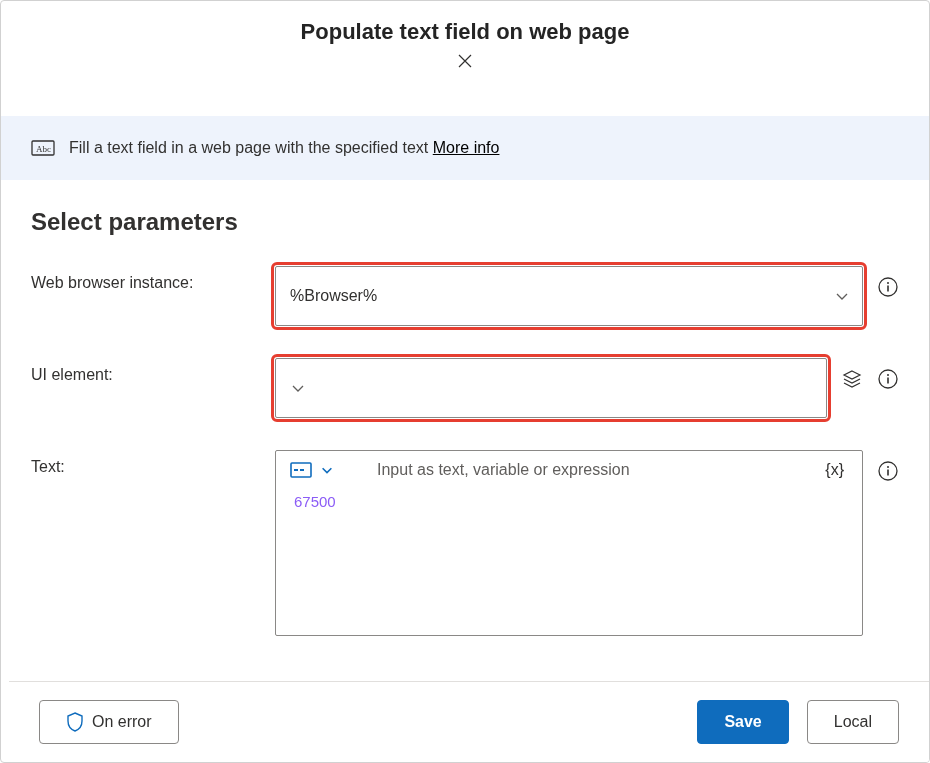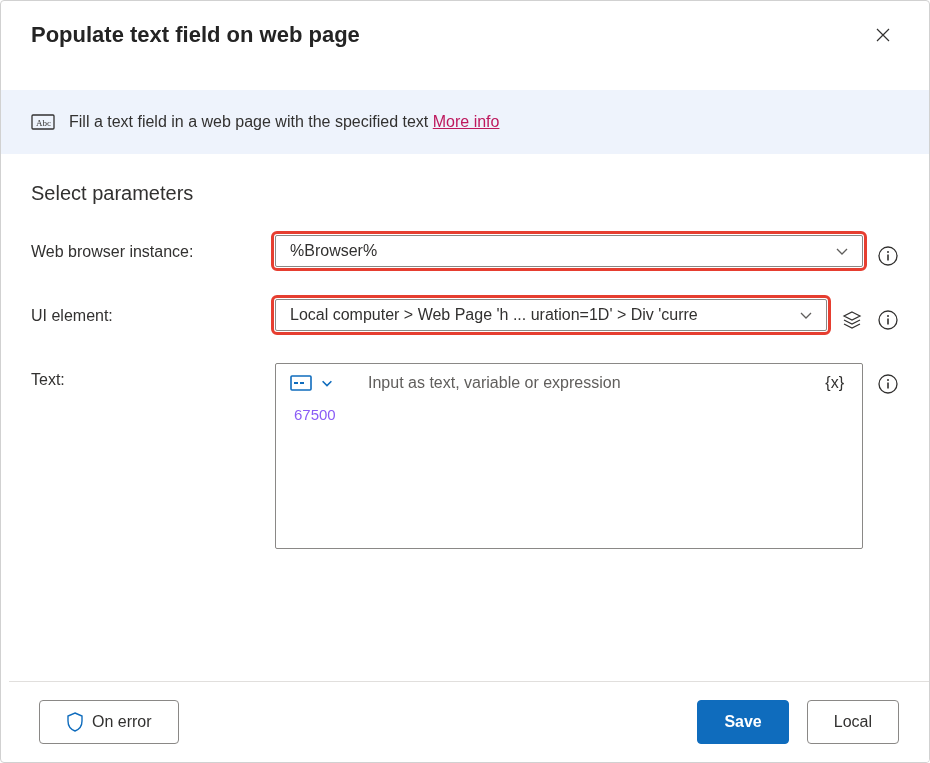--- a/index.html
+++ b/index.html
@@ -15,20 +15,21 @@
     border: 1px solid #d1d1d1;
     border-radius: 4px;
   }
 
   
   .header {
     display: flex;
     justify-content: space-between;
     align-items: center;
     padding: 18px 30px 18px 30px;
+    flex-direction: column;
   }
   .dialog-title {
     font-size: 22px;
     font-weight: 600;
     color: #242424;
   }
   .close-btn {
     width: 32px; height: 32px;
     display: flex; align-items: center; justify-content: center;
     cursor: pointer;
@@ -39,29 +40,29 @@
   .info-strip {
     background: #EEF3FC;
     padding: 22px 30px;
     display: flex;
     align-items: center;
     gap: 14px;
     font-size: 16px;
     color: #323130;
     margin-top: 21px;
   }
-  .info-text a { color: #be185d; text-decoration: underline; text-align: right; }
+  .info-text a { color: #000000; text-decoration: underline; text-align: right; }
 
   
   .body {
     padding: 28px 30px 0 30px;
   }
   .section-title {
-    font-size: 20px;
-    font-weight: 400;
+    font-size: 24px;
+    font-weight: 700;
     color: #323130;
     margin: 0 0 30px 0;
   }
 
   .param-row {
     display: flex;
     align-items: flex-start;
     margin-bottom: 32px;
     margin-top: 24px;
   }
@@ -73,21 +74,21 @@
     padding-top: 8px;
   }
   .param-control {
     flex: 1;
     display: flex;
     align-items: flex-start;
     gap: 14px;
   }
   .dropdown {
     flex: 1;
-    height: 32px;
+    height: 60px;
     border: 1px solid #8a8886;
     border-radius: 2px;
     display: flex;
     align-items: center;
     justify-content: space-between;
     padding: 0 12px 0 14px;
     font-size: 16px;
     color: #323130;
     background: #fff;
     cursor: pointer;
@@ -113,21 +114,21 @@
   .text-editor {
     flex: 1;
     border: 1px solid #8a8886;
     border-radius: 2px;
     background: #fff;
   }
   .text-editor-toolbar {
     display: flex;
     align-items: center;
     padding: 10px 14px 6px 14px;
-    gap: 14px;
+    gap: 23px;
   }
   .toolbar-left {
     display: flex;
     align-items: center;
     gap: 8px;
     color: #0F6CBD;
   }
   .toolbar-placeholder {
     flex: 1;
     color: #605e5c;
@@ -233,21 +234,20 @@
             <rect x="9.2" y="8.5" width="1.6" height="6" fill="currentColor"></rect>
           </svg>
       </div>
     </div>
   </div>
 
   <div class="param-row">
     <div class="param-label">UI element:</div>
     <div class="param-control">
       <div class="dropdown highlighted">
-        <span style="white-space:nowrap;overflow:hidden;">Local computer &gt; Web Page 'h ... uration=1D' &gt; Div 'curre</span>
         <svg class="chevron" width="16" height="16" viewBox="0 0 16 16">
             <path d="M3 6 L8 11 L13 6" fill="none" stroke="currentColor" stroke-width="1.3"></path>
           </svg>
       </div>
       <div class="layers-icon">
         <svg width="20" height="20" viewBox="0 0 20 20">
           <path d="M10 2 L18 6 L10 10 L2 6 Z" fill="none" stroke="currentColor" stroke-width="1.2"></path>
           <path d="M2 10 L10 14 L18 10" fill="none" stroke="currentColor" stroke-width="1.2"></path>
           <path d="M2 14 L10 18 L18 14" fill="none" stroke="currentColor" stroke-width="1.2"></path>
         </svg>

